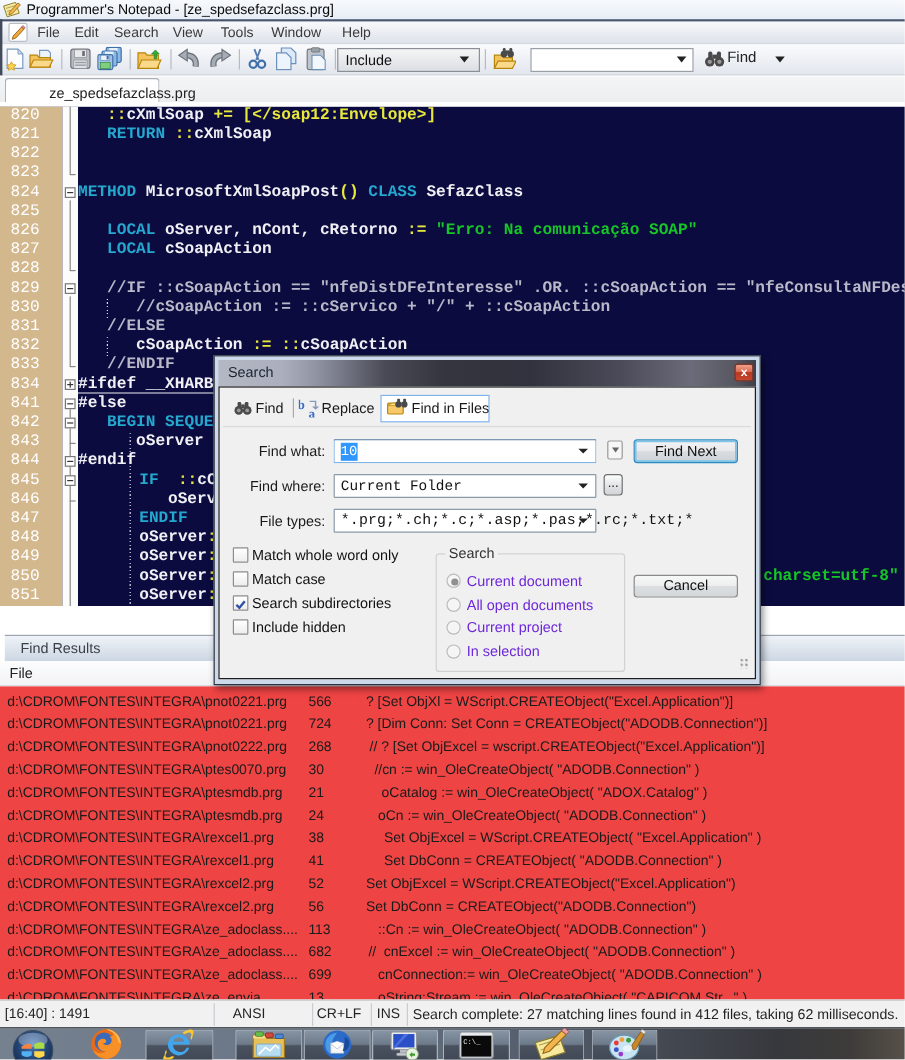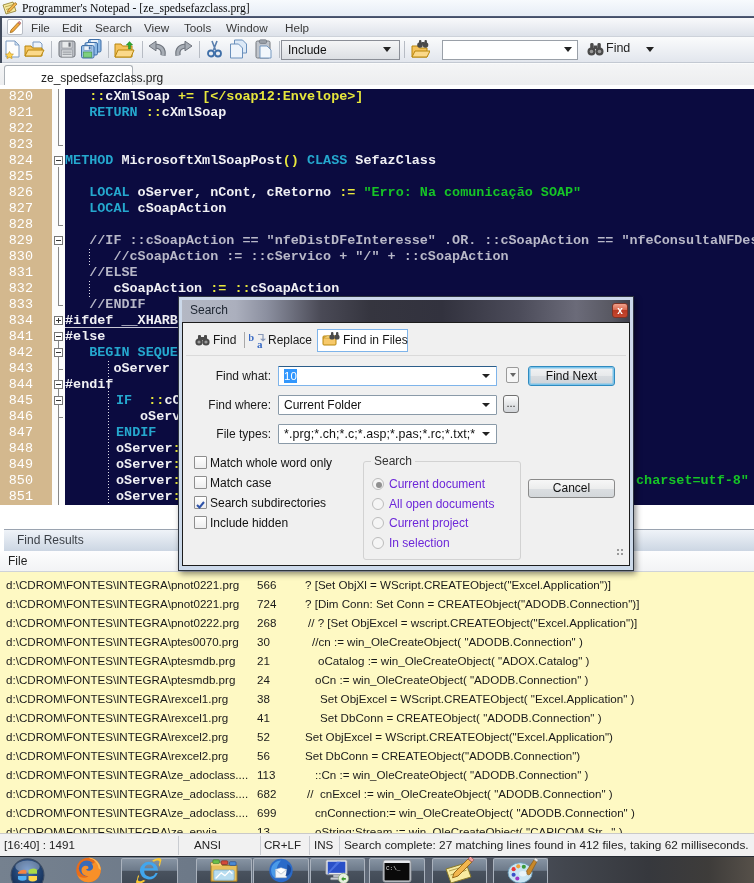--- a/index.html
+++ b/index.html
@@ -1,21 +1,21 @@
 <!DOCTYPE html>
 <html><head>
 <meta charset="utf-8">
 <style>
 * { margin:0; padding:0; box-sizing:border-box; }
 html,body { width:754px; height:883px; }
 body { position:relative; font-family:"Liberation Sans", sans-serif; overflow:hidden; background:#fff; }
 .abs { position:absolute; }
 .pre { white-space:pre; }
 
-#titlebar { left:0; top:0; width:754px; height:20px; background:linear-gradient(#f7fafd,#e3eaf4);font-family:Liberation Serif, serif; }
+#titlebar { left:0; top:0; width:754px; height:20px; background:linear-gradient(#f7fafd,#e3eaf4); }
 #titlebar .txt { left:22px; top:2px; font-size:11.7px; color:#0a0a0a; }
 #darkline { left:0; top:16px; width:754px; height:2px; background:linear-gradient(#55607a,#3f4a63); }
 #menubar { left:0; top:18px; width:754px; height:19px; background:linear-gradient(#f8f9fb,#dde2ea); border-bottom:1px solid #cdd2da; }
 .menuitem { position:absolute; top:3px; font-size:11.7px; color:#3a3a3a; }
 #toolbar { left:0; top:37px; width:754px; height:26px; background:linear-gradient(#fafbfc,#e2e6ed); border-bottom:1px solid #c3c9d2; }
 #leftedge { left:0; top:16px; width:2px; height:47px; background:#414b5c; }
 .tsep { position:absolute; top:4px; width:1px; height:17px; background:#b7bcc4; }
 #tabbar { left:0; top:63px; width:754px; height:26px; background:linear-gradient(#f4f5f6,#ebecee); border-top:1px solid #fafbfb; }
 #tab1 { left:4px; top:1px; width:129px; height:25px; background:#fff; border:1px solid #aab0b6; border-bottom:none; border-radius:3px 3px 0 0; font-size:12px; color:#222; text-align:center; line-height:24px;padding-left:36px; }
 #tabwhite { left:0; top:85px; width:754px; height:4px; background:#fff; }
@@ -35,40 +35,40 @@
 .fplus:before { content:""; position:absolute; left:3px; top:1px; width:1px; height:5px; background:#333; }
 .fline { position:absolute; left:58px; width:1px; background:#888; }
 .fcorn { position:absolute; left:58px; width:5px; height:1px; background:#888; }
 .guide { position:absolute; width:1px; background-image:repeating-linear-gradient(to bottom,#dcdce8 0 1px,transparent 1px 3px); }
 
 #hstrip { left:0; top:505px; width:754px; height:24px; background:#fff; }
 #frbar { left:4px; top:529px; width:750px; height:22px; background:linear-gradient(#eff3f8,#ccd6e3); border-top:1px solid #9aa3b0; font-size:12px; color:#3a3f46; }
 #frbar span { position:absolute; left:13px; top:3px; }
 #filehdr { left:0; top:551px; width:754px; height:21px; background:linear-gradient(#fdfdfe,#f2f3f5); border-bottom:1px solid #cfd3d9; font-size:12px; color:#222; }
 #filehdr span { position:absolute; left:8px; top:3px; }
-#results { left:0; top:572px; width:754px; height:261px; background:#fef9c3; overflow:hidden; font-size:11.6px; color:#1a1a1a; }
+#results { left:0; top:572px; width:754px; height:261px; background:#ef4444; overflow:hidden; font-size:11.6px; color:#1a1a1a; }
 .rrow { position:absolute; height:19px; line-height:19px; width:754px; }
 .rpath { position:absolute; left:6px; }
 .rnum { position:absolute; left:257px; }
 .rtxt { position:absolute; }
 
 #statusbar { left:0; top:833px; width:754px; height:23px; background:#f1f1f1; border-top:1px solid #c9c9c9; font-size:11.6px; color:#222; white-space:nowrap; }
 #statusbar .s { position:absolute; top:4px; }
 .ssep { position:absolute; top:2px; width:1px; height:19px; background:#c9ccd1; }
 
 #taskbar { left:0; top:856px; width:754px; height:27px; background:linear-gradient(to right,#75818f 0,#6d7988 25%,#626d7c 45%,#525a68 62%,#42464e 75%,#36383d 86%,#3e3c3a 94%,#565049 100%); border-top:1px solid #262b33; }
 .tbbtn { position:absolute; top:1px; height:26px; border:1px solid #aab2bd; border-bottom:none; border-radius:2px; background:linear-gradient(#8794a3 0%,#6d7a8a 45%,#49525e 50%,#3f4854 100%); }
 
 #dlg { left:178px; top:296px; width:456px; height:275px; background:#ccd9ea; border:1px solid #2e3540; box-shadow:2px 3px 6px rgba(0,0,0,.45); }
 #dlgtitle { position:absolute; left:3px; top:3px; width:448px; height:22px; background:linear-gradient(to right,#b4b8c4 0,#abafbd 12%,#8b8f9f 19%,#4a4a56 31%,#35353f 42%,#32323e 58%,#4b4b59 75%,#6b6b79 88%,#585862 96%,#3f3f49 100%); }
 #dlgtitle .t { position:absolute; left:8px; top:3px; font-size:12px; color:#1c2430; }
 #dlgx { position:absolute; right:5px; top:6px; width:16px; height:15px; border-radius:3px; border:1px solid #7e3326; background:linear-gradient(#f0a18c,#d96a50 45%,#b83a24 50%,#c5472e); color:#fff; font-size:10px; font-weight:bold; text-align:center; line-height:14px; }
 #dlgclient { position:absolute; left:3px; top:25px; width:448px; height:244px; background:#f0f0f0; border:1px solid #1c1c1c; }
 .dtx { position:absolute; font-size:12px; color:#1a1a1a; }
-.combo { position:absolute; left:99px; width:219px; height:20px; background:#fff; border:1px solid #8a9aa8; border-radius:1px; font-size:12px; color:#111; line-height:18px; padding-left:5px; }
+.combo { position:absolute; left:99px; width:219px; height:20px; background:#fff; border:1px solid #8a9aa8; border-radius:1px; font-size:12px; color:#111; line-height:18px; padding-left:5px;font-family:Liberation Mono, monospace; }
 .combo .arr { position:absolute; right:6px; top:7px; width:0; height:0; border-left:4px solid transparent; border-right:4px solid transparent; border-top:4px solid #222; }
 .cb { position:absolute; left:15px; width:13px; height:13px; background:linear-gradient(#fff, #ededed); border:1px solid #8e8e8e; border-radius:1px; }
 .cblbl { position:absolute; left:31px; font-size:12px; color:#111; }
 .radio { position:absolute; width:12px; height:12px; border-radius:50%; border:1px solid #bcbcbc; background:#f5f5f5; }
 .rlbl { position:absolute; font-size:12px; color:#6d28d9; }
 </style>
 </head>
 <body>
 
 <div class="abs" id="titlebar">

